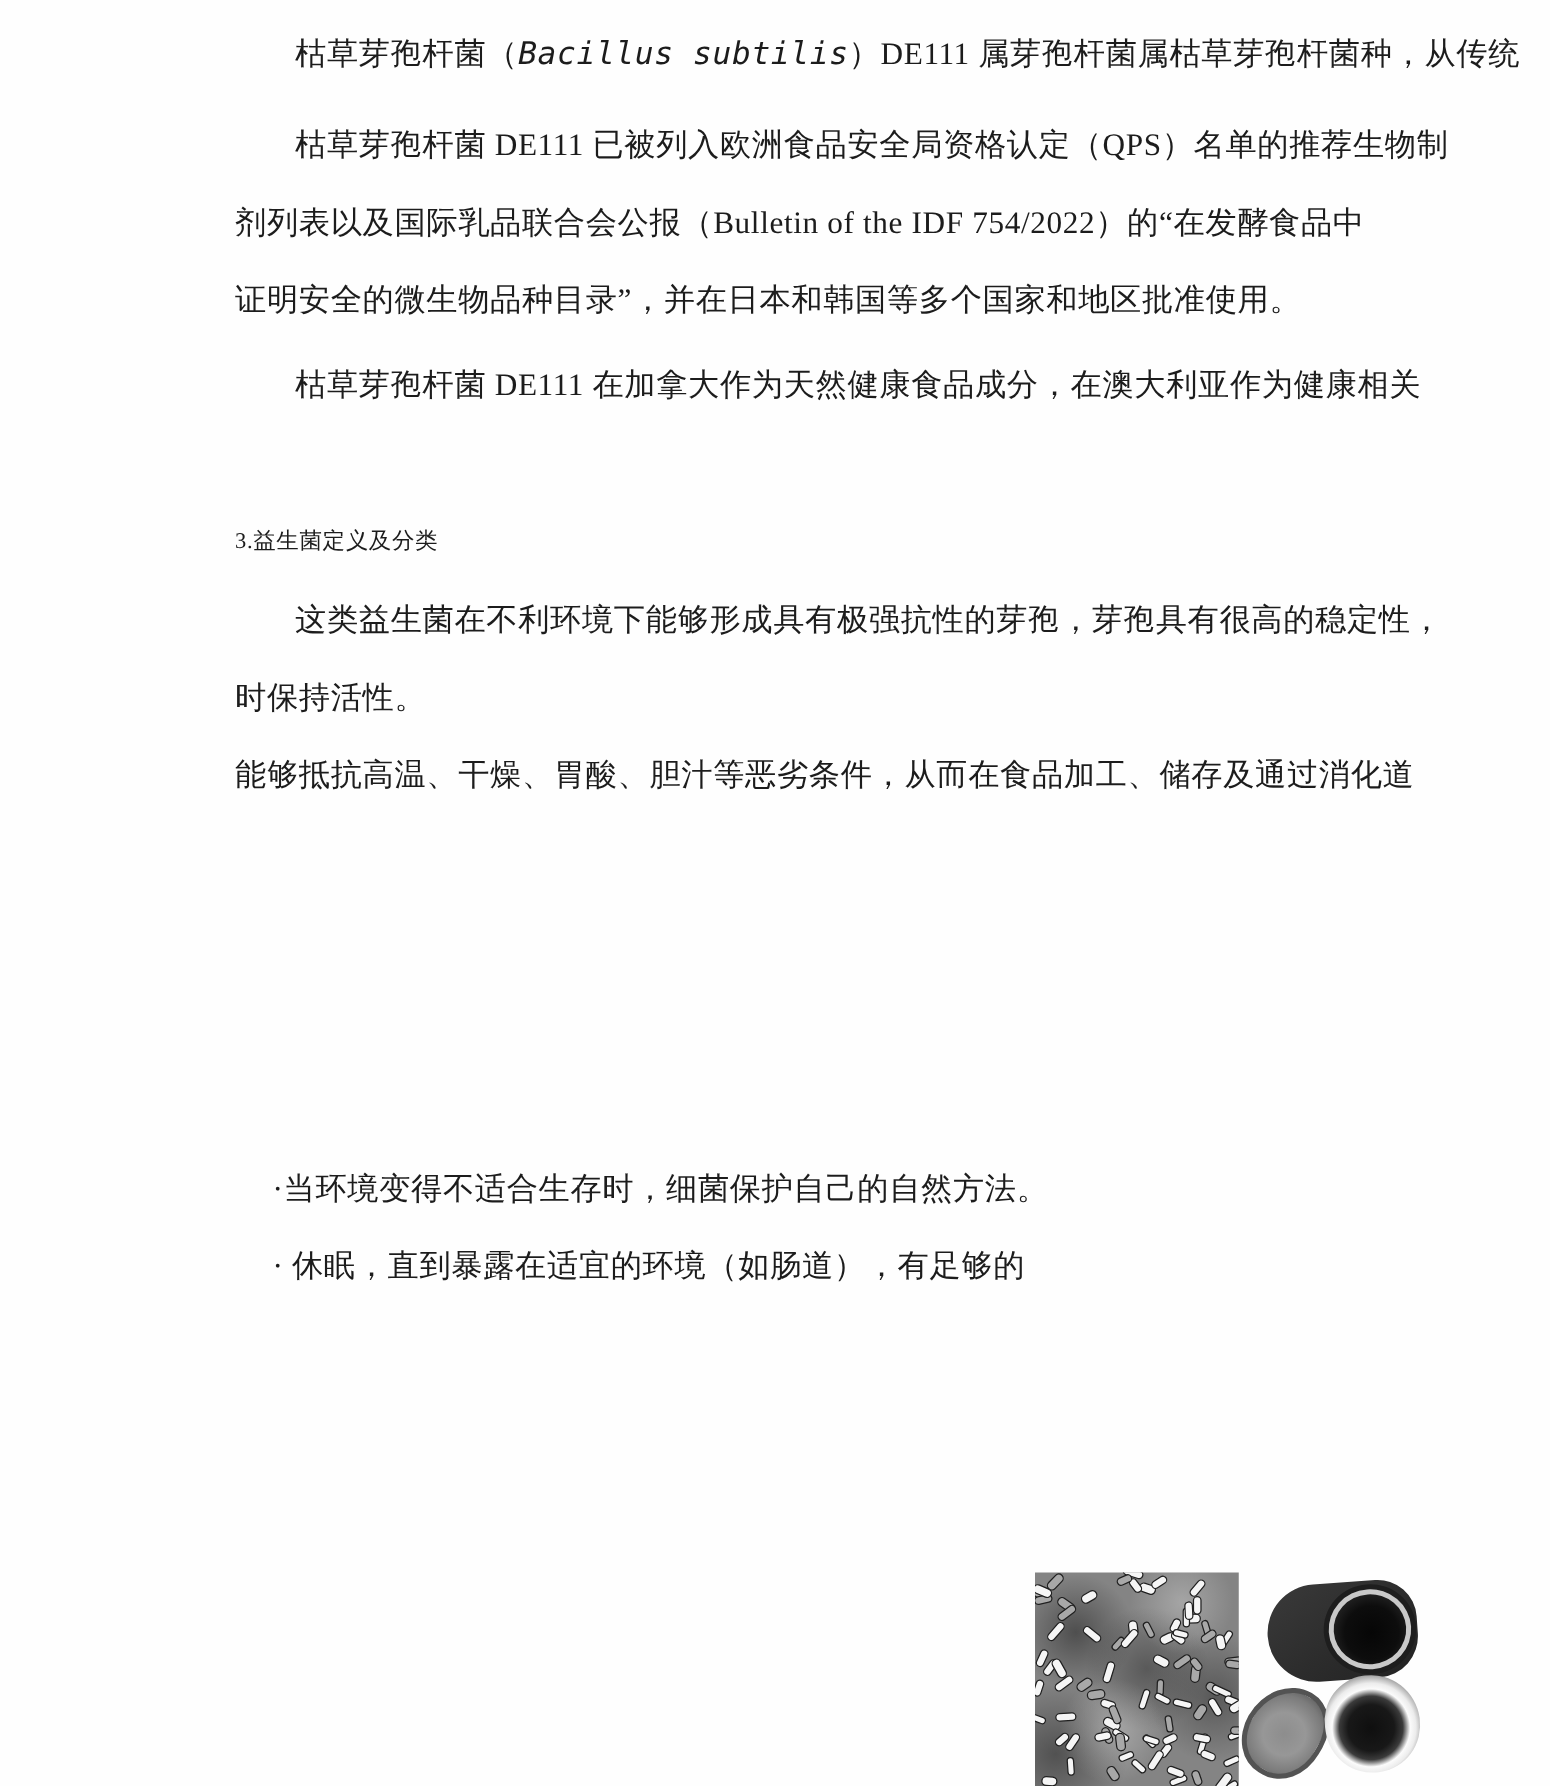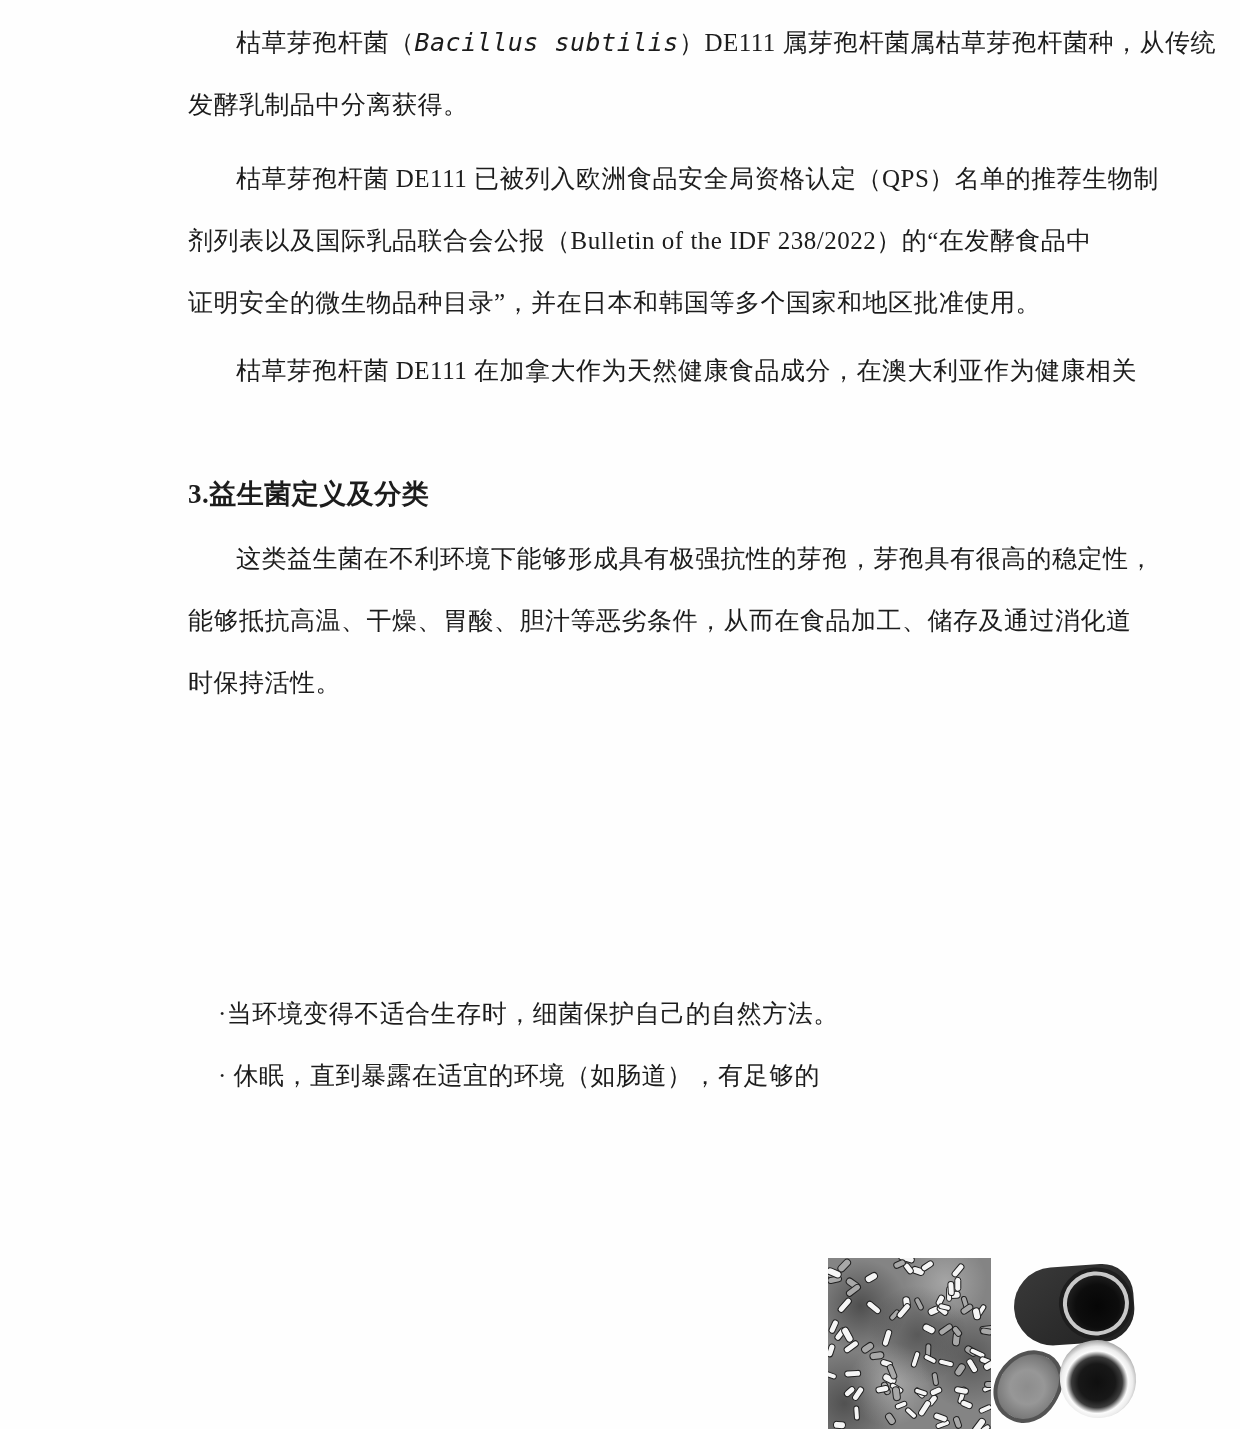--- a/index.html
+++ b/index.html
@@ -33,22 +33,22 @@
     white-space: nowrap;
     overflow: visible;
   }
   .indent { text-indent: 48px; }
   .species {
     font-family: "DejaVu Sans Mono", monospace;
     font-style: italic;
   }
   .heading {
     margin: 0;
-    font-size: 27px;
-    font-weight: bold;
+    font-size: 18px;
+    font-weight: normal;
     height: 62px;
     line-height: 62px;
     white-space: nowrap;
   }
   .para { margin: 0; }
   #para2 { margin-top: 12px; }
   #para3 { margin-top: 6px; }
   #heading3 { margin-top: 61px; }
   #para4 { margin-top: 3px; }
   #heading4 { margin-top: 73px; }
@@ -128,41 +128,40 @@
 <body>
 
 <div class="page">
 
   <div class="doc">
 
     <div class="para" id="para1">
       <div class="t-line indent">
         <span>枯草芽孢杆菌（</span><span class="species">Bacillus subtilis</span><span>）DE111 属芽孢杆菌属枯草芽孢杆菌种，从传统</span>
       </div>
-      <div class="t-line">发酵乳制品中分离获得。</div>
     </div>
 
     <div class="para" id="para2">
       <div class="t-line indent">枯草芽孢杆菌 DE111 已被列入欧洲食品安全局资格认定（QPS）名单的推荐生物制</div>
-      <div class="t-line">剂列表以及国际乳品联合会公报（Bulletin of the IDF 238/2022）的“在发酵食品中</div>
+      <div class="t-line">剂列表以及国际乳品联合会公报（Bulletin of the IDF 754/2022）的“在发酵食品中</div>
       <div class="t-line">证明安全的微生物品种目录”，并在日本和韩国等多个国家和地区批准使用。</div>
     </div>
 
     <div class="para" id="para3">
       <div class="t-line indent">枯草芽孢杆菌 DE111 在加拿大作为天然健康食品成分，在澳大利亚作为健康相关</div>
     </div>
 
     <h2 class="heading" id="heading3">3.益生菌定义及分类</h2>
 
 
 
     <div class="para" id="para5">
       <div class="t-line indent">这类益生菌在不利环境下能够形成具有极强抗性的芽孢，芽孢具有很高的稳定性，</div>
+      <div class="t-line">时保持活性。</div>
       <div class="t-line">能够抵抗高温、干燥、胃酸、胆汁等恶劣条件，从而在食品加工、储存及通过消化道</div>
-      <div class="t-line">时保持活性。</div>
     </div>
 
     <div id="bullets">
       <div class="t-line">·当环境变得不适合生存时，细菌保护自己的自然方法。</div>
       <div class="t-line">· 休眠，直到暴露在适宜的环境（如肠道），有足够的</div>
     </div>
 
   </div>
 
   <div>

